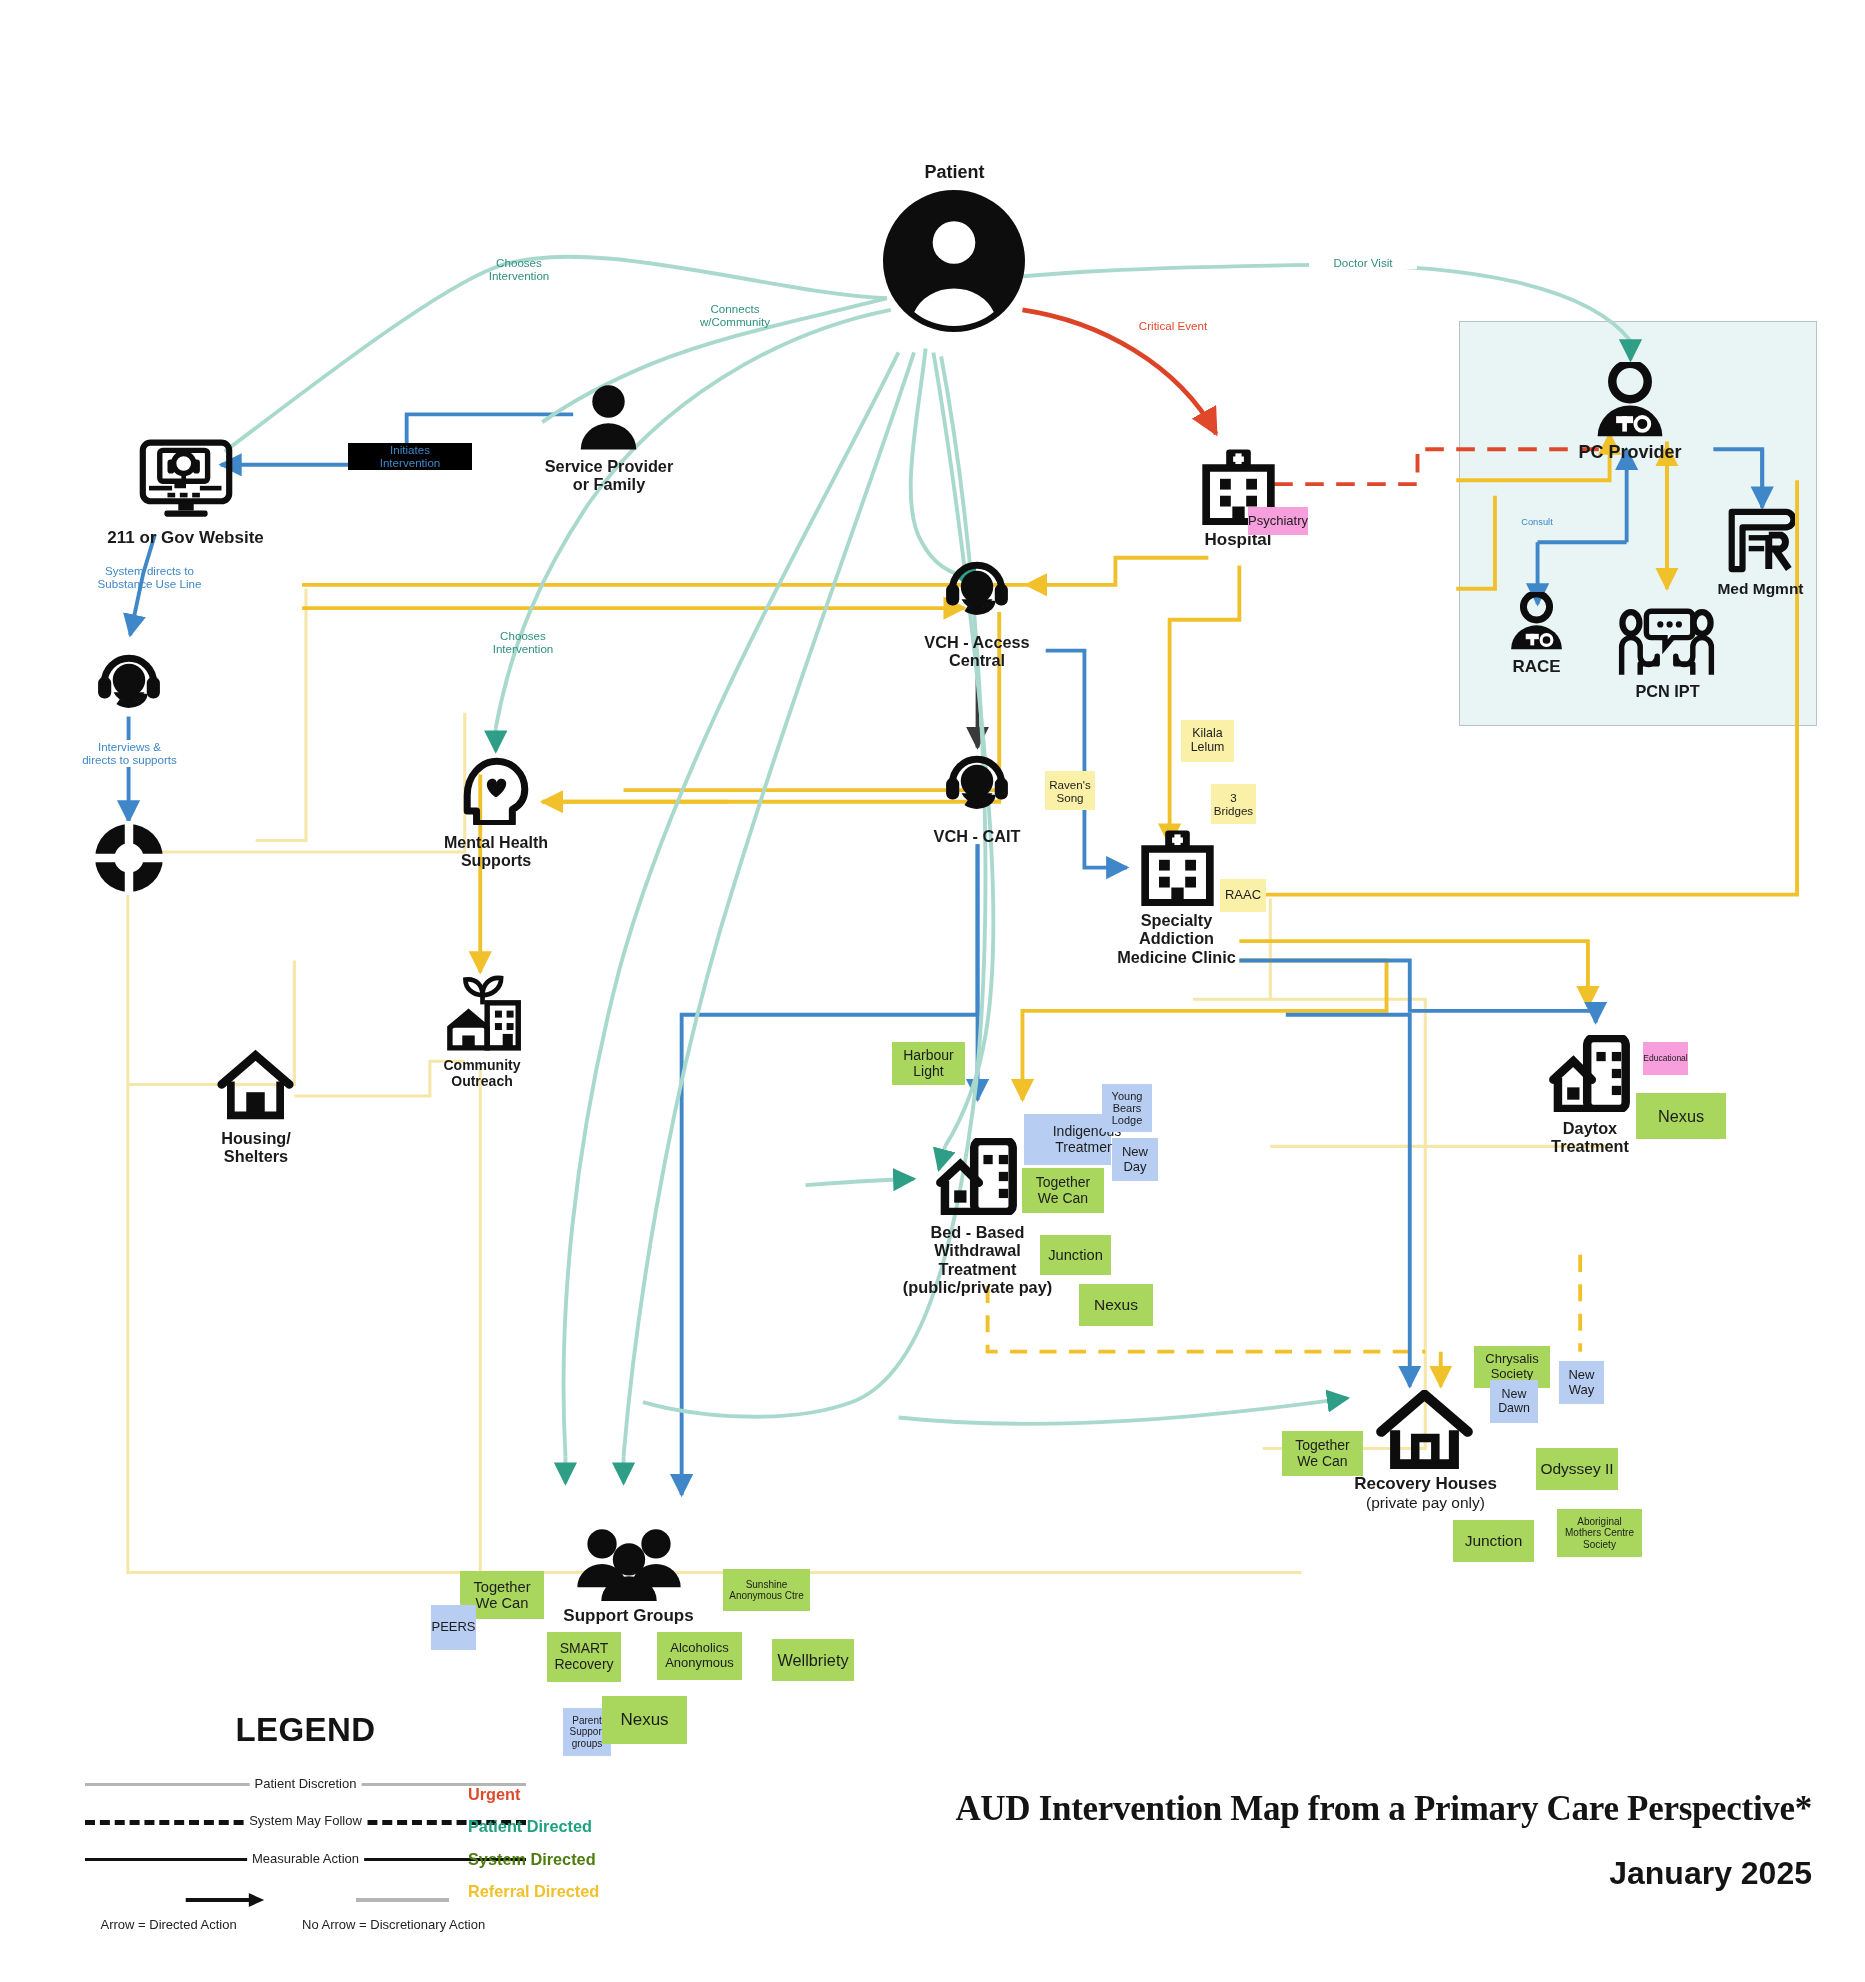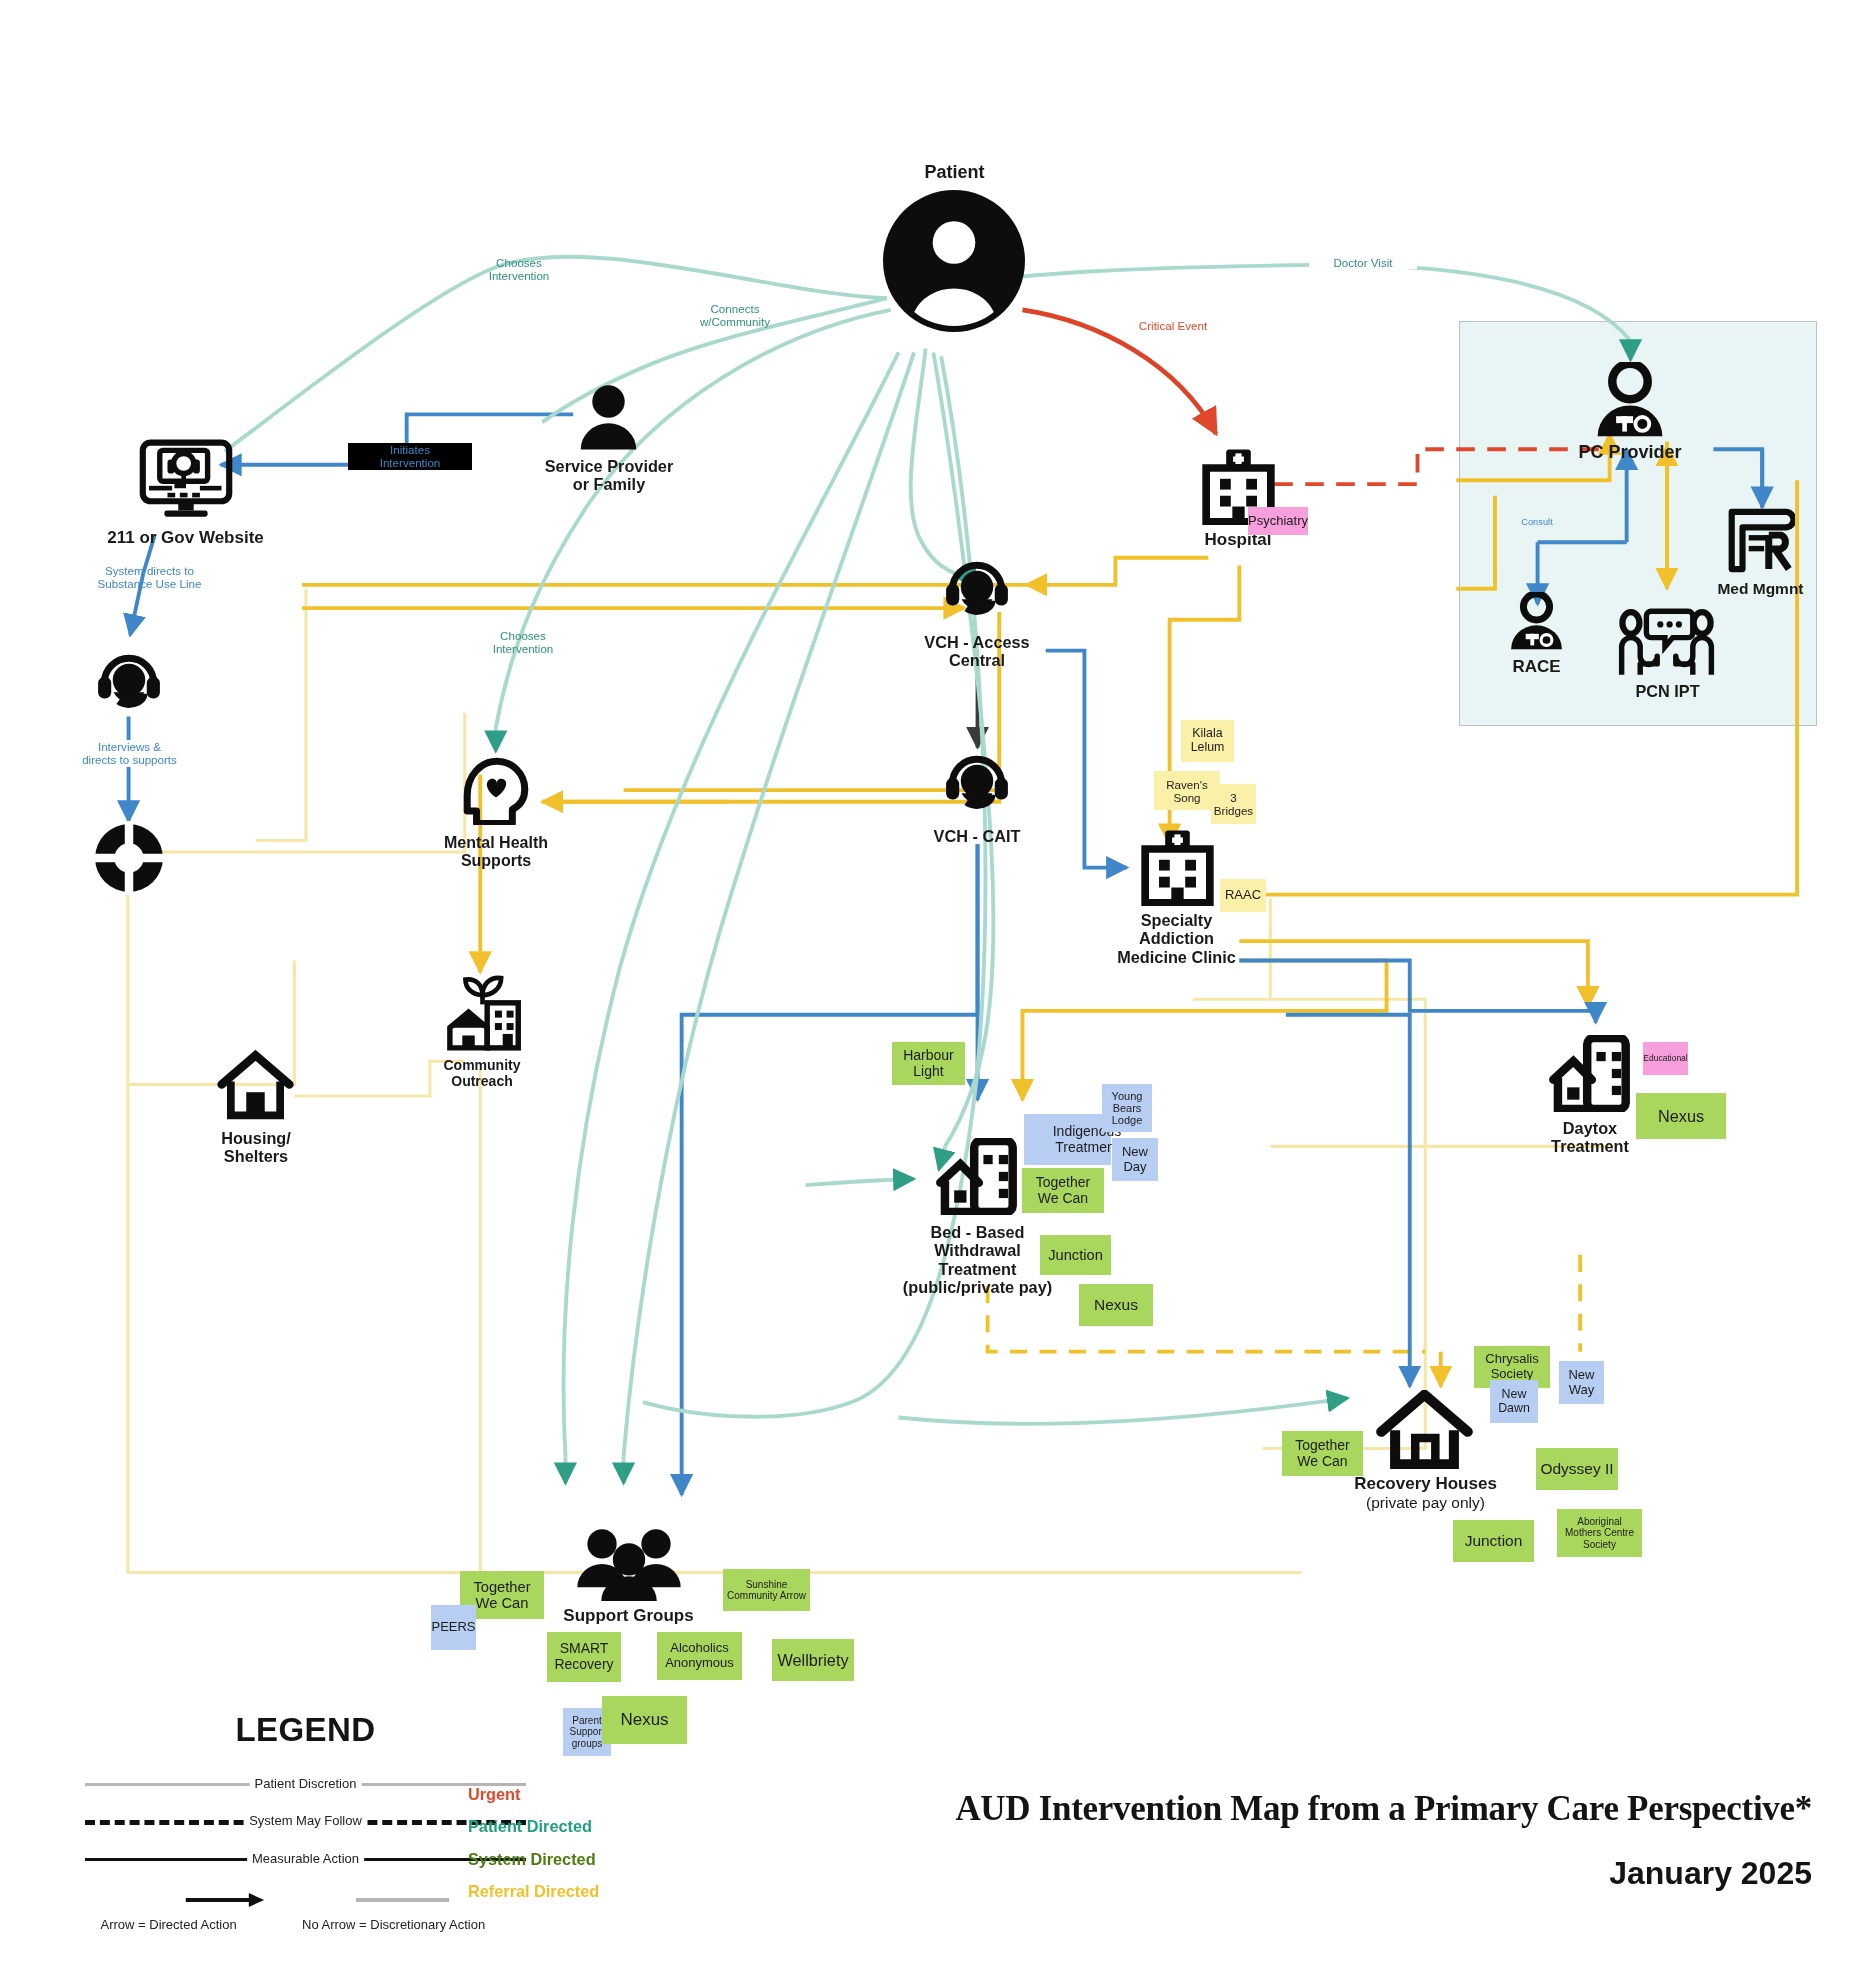--- a/index.html
+++ b/index.html
@@ -364,21 +364,21 @@
     <div class="lbl" style="font-size:16.3px;position:absolute;top:79px;left:-101px;width:201px;">
       <span>Specialty</span><br>
       <span>Addiction</span><br>
       <span>Medicine Clinic</span>
     </div>
   </div>
   <div class="tag yellow" style="left:1181px;top:720px;width:53px;height:42px;font-size:12.4px;flex-direction:column;">
     <span>Kilala</span>
       <span>Lelum</span>
   </div>
-  <div class="tag yellow" style="left:1154px;top:771px;width:66px;height:39px;font-size:11.6px;flex-direction:column;">
+  <div class="tag yellow" style="left:1045px;top:771px;width:50px;height:39px;font-size:11.6px;flex-direction:column;">
     <span>Raven's</span>
       <span>Song</span>
   </div>
   <div class="tag yellow" style="left:1211px;top:784px;width:45px;height:40px;font-size:11.6px;flex-direction:column;">
     <span>3</span>
       <span>Bridges</span>
   </div>
   <div class="tag yellow" style="left:1220px;top:879px;width:46px;height:33px;font-size:13px;">RAAC</div>
 
   <div class="node" style="left:977px;top:1138px;">
@@ -499,21 +499,21 @@
     </div>
     <div class="lbl" style="font-size:17px;position:absolute;top:76px;left:-101px;width:201px;">Support Groups</div>
   </div>
   <div class="tag green" style="left:460px;top:1571px;width:84px;height:48px;font-size:14.7px;flex-direction:column;">
     <span>Together</span>
       <span>We Can</span>
   </div>
   <div class="tag blue" style="left:431px;top:1605px;width:45px;height:45px;font-size:13px;">PEERS</div>
   <div class="tag green" style="left:723px;top:1569px;width:87px;height:42px;font-size:10px;flex-direction:column;">
     <span>Sunshine</span>
-      <span>Community Arrow</span>
+      <span>Anonymous Ctre</span>
   </div>
   <div class="tag green" style="left:547px;top:1632px;width:74px;height:50px;font-size:14px;flex-direction:column;">
     <span>SMART</span>
       <span>Recovery</span>
   </div>
   <div class="tag green" style="left:657px;top:1632px;width:85px;height:48px;font-size:13px;flex-direction:column;">
     <span>Alcoholics</span>
       <span>Anonymous</span>
   </div>
   <div class="tag green" style="left:772px;top:1639px;width:82px;height:42px;font-size:16.3px;">Wellbriety</div>

